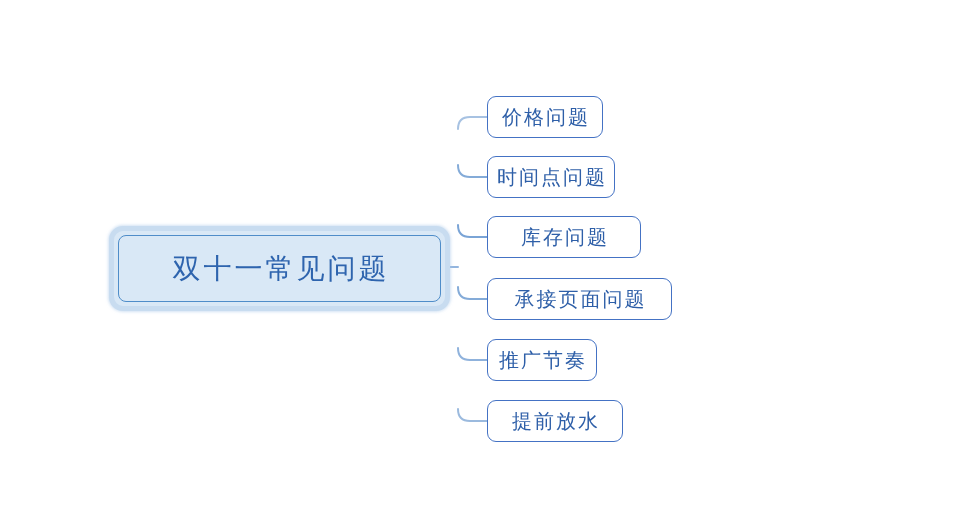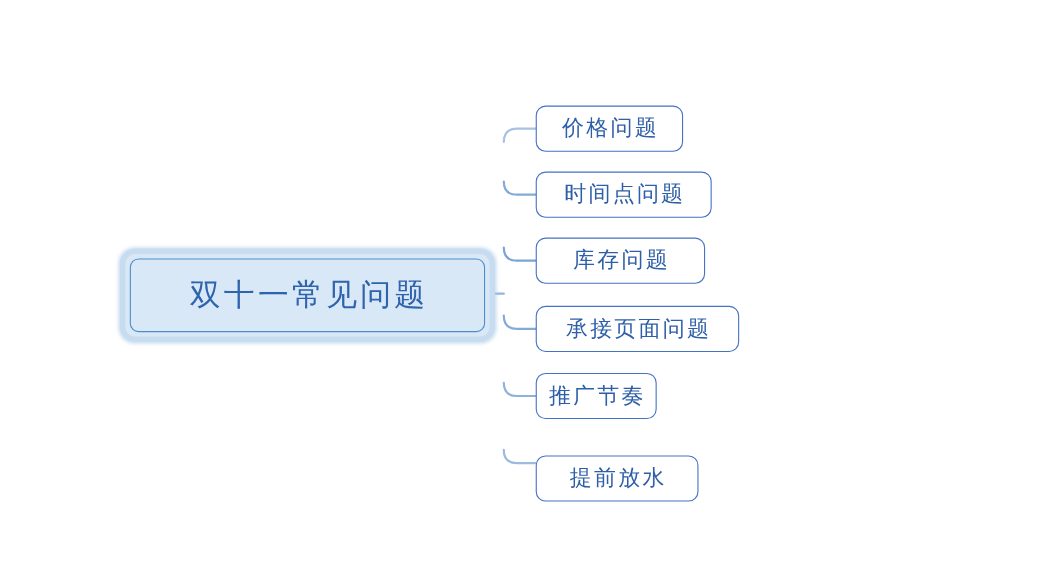--- a/index.html
+++ b/index.html
@@ -76,26 +76,26 @@
     justify-content: center;
   }
   .child-label {
     color: #2e5fa8;
     font-size: 20px;
     letter-spacing: 2px;
     white-space: nowrap;
     line-height: 1;
     padding-left: 2px;
   }
-  #child-0 { top: 96px;  width: 134px; }
-  #child-1 { top: 156px; width: 160px; }
+  #child-0 { top: 96px;  width: 116px; }
+  #child-1 { top: 156px; width: 128px; }
   #child-2 { top: 216px; width: 154px; }
   #child-3 { top: 278px; width: 185px; justify-content: center; }
   #child-4 { top: 339px; width: 110px; }
-  #child-5 { top: 400px; width: 148px; margin-top: 14px; }
+  #child-5 { top: 400px; width: 136px; }
 </style>
 </head>
 <body>
 
 <div class="canvas">
 
   <svg class="connectors" viewBox="0 0 956 529" xmlns="http://www.w3.org/2000/svg" aria-hidden="true">
     <defs>
       <linearGradient id="trunkGrad" x1="0" y1="0" x2="0" y2="1">
         <stop offset="0" stop-color="#a7c2e2"></stop>

